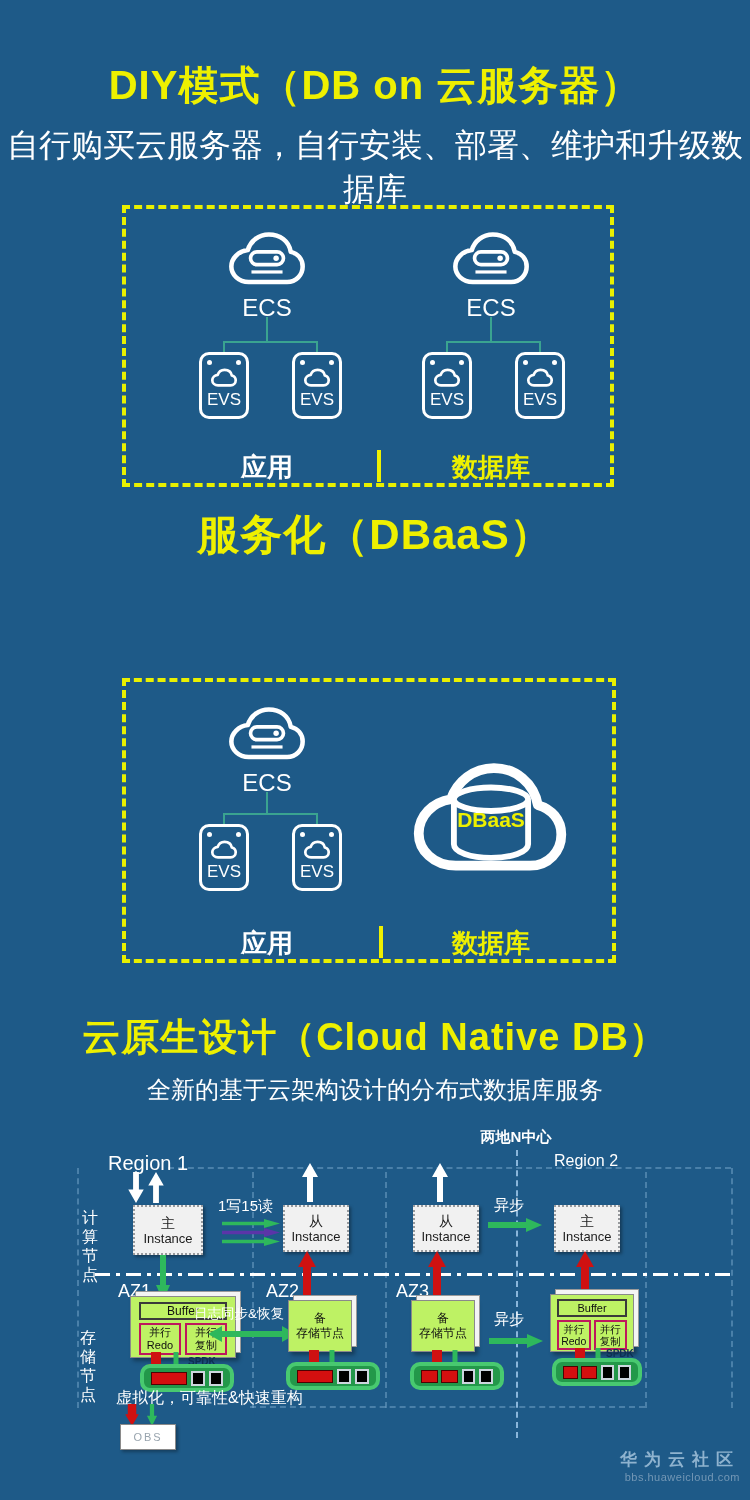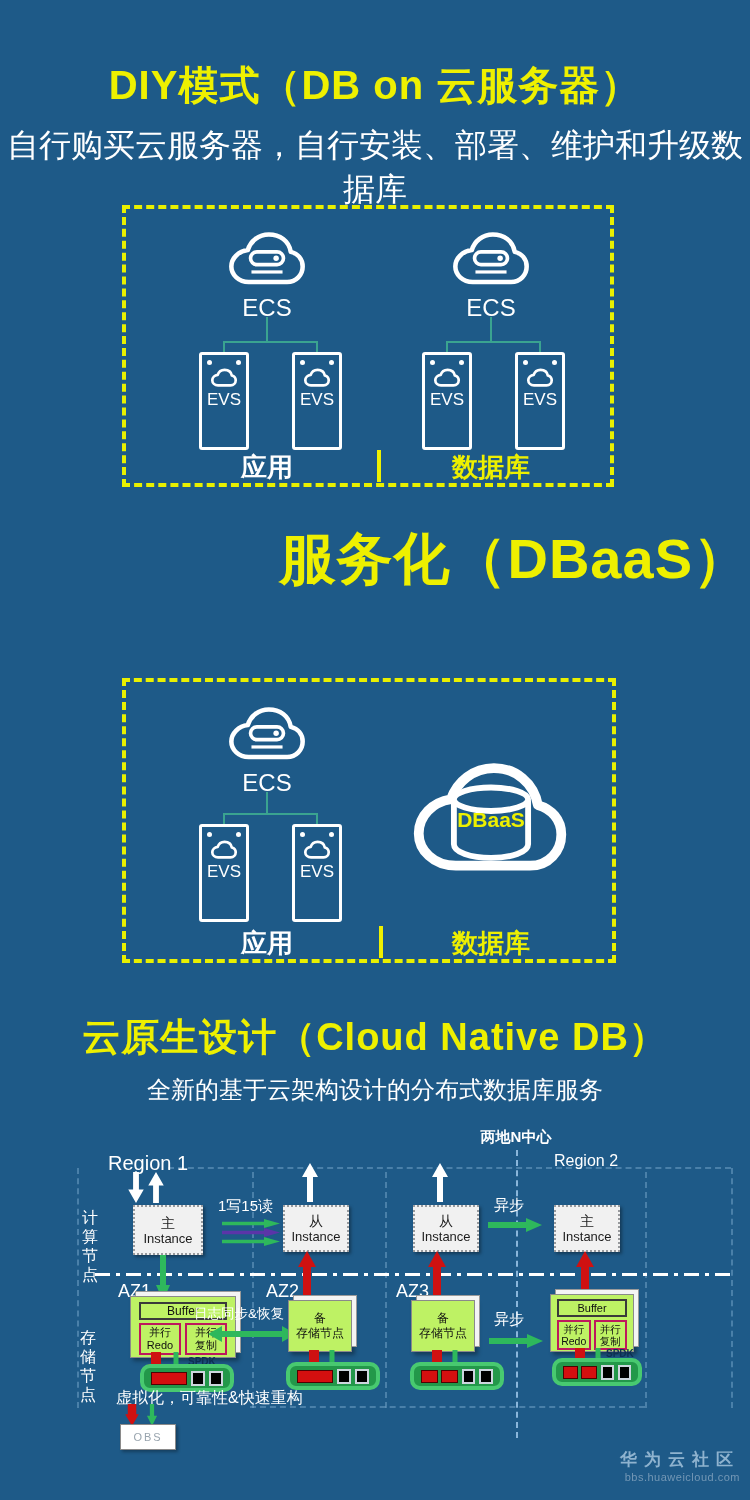--- a/index.html
+++ b/index.html
@@ -4,21 +4,21 @@
 <style>
   html,body{margin:0;padding:0;background:#14496f;}
   .canvas{position:relative;width:750px;height:1500px;background:#1E5A88;overflow:hidden;
           font-family:"Liberation Sans","DejaVu Sans",sans-serif;}
   .abs{position:absolute;}
   .sec-title{width:750px;text-align:center;font-weight:bold;color:#EEF000;letter-spacing:1px;}
   .sec-sub{width:750px;text-align:center;color:#ffffff;}
   .dash-box{border:4px dashed #E9F000;box-sizing:border-box;}
   .line{background:#3AA390;}
   .ecs-label{color:#fff;font-size:24px;text-align:center;margin-top:1px;}
-  .evs{width:50px;height:98px;border:3px solid #fff;border-radius:3px;box-sizing:border-box;}
+  .evs{width:50px;height:67px;border:3px solid #fff;border-radius:10px;box-sizing:border-box;}
   .dot{position:absolute;width:5px;height:5px;border-radius:50%;background:#fff;top:5px;}
   .dl{left:5px}.dr{right:5px}
   .evs-cloud{display:block;margin:13px auto 0;width:30px;height:21px;}
   .evs-label{text-align:center;color:#fff;font-size:17px;margin-top:1px;}
   .row-label{font-size:26px;font-weight:bold;text-align:center;}
   .wlab{color:#fff;} .ylab{color:#EEF000;}
   .vbar{width:4px;background:#EEF000;}
   
   .faint{border-left:2px dashed rgba(140,185,220,.40);width:0;}
   .fainth{border-top:2px dashed rgba(140,185,220,.40);height:0;}
@@ -120,21 +120,21 @@
           <path d="M30 58 H72 C82 58 89 50 89 41 C89 33 84 27 76 25 C74 13 64 6 52 6 C41 6 32 13 29 23 C19 24 11 32 11 41 C11 50 19 58 30 58 Z" fill="none" stroke="#fff" stroke-width="9" stroke-linejoin="round"></path>
         </svg>
       <div class="evs-label">EVS</div>
     </div>
 
     <div class="abs row-label wlab" style="left:81px;top:241px;width:120px;">应用</div>
     <div class="abs vbar" style="left:251px;top:241px;height:32px;"></div>
     <div class="abs row-label ylab" style="left:305px;top:241px;width:120px;">数据库</div>
   </div>
 
-  <div class="abs sec-title" style="top:522px;font-size:56px;text-align:right;">服务化（DBaaS）</div>
+  <div class="abs sec-title" style="top:507px;font-size:42px;">服务化（DBaaS）</div>
 
   <div class="abs dash-box" style="left:122px;top:678px;width:494px;height:285px;">
 
     <div class="abs" style="left:91px;top:22px;width:100px;">
       <svg viewBox="0 0 100 70" style="width:92px;height:64px;margin:0 auto;">
         <path d="M30 58 H72 C82 58 89 50 89 41 C89 33 84 27 76 25 C74 13 64 6 52 6 C41 6 32 13 29 23 C19 24 11 32 11 41 C11 50 19 58 30 58 Z" fill="none" stroke="#fff" stroke-width="5" stroke-linejoin="round"></path>
         <rect x="32" y="25" width="36" height="14" rx="7" fill="none" stroke="#fff" stroke-width="4"></rect>
         <circle cx="60" cy="32" r="3" fill="#fff"></circle>
         <line x1="33" y1="47" x2="67" y2="47" stroke="#fff" stroke-width="3.5"></line>
       </svg>

